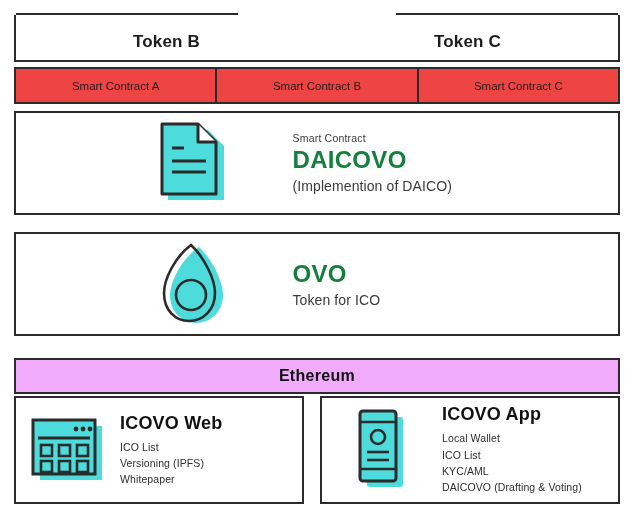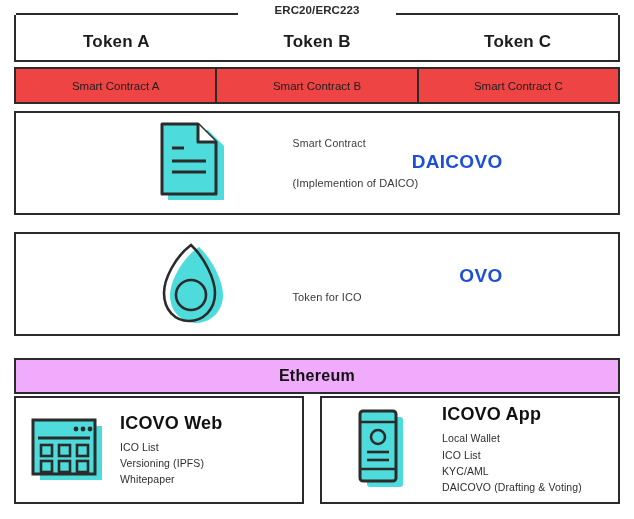--- a/index.html
+++ b/index.html
@@ -119,29 +119,28 @@
   }
   .panel-text { min-width: 210px; }
 
   .eyebrow {
     font-size: 10.5px;
     color: #3a3a3a;
     margin-bottom: 2px;
     letter-spacing: .2px;
   }
   .bigtitle {
-    font-size: 19px;
-    font-weight: 700;
-    color: #1d4ed8;
+    font-size: 24px;
+    font-weight: 700;
+    color: #15803d;
     letter-spacing: .3px;
     line-height: 1.15;
-    text-align: right;
   }
   .subnote {
-    font-size: 11px;
+    font-size: 14px;
     color: #3a3a3a;
     margin-top: 4px;
     letter-spacing: .1px;
   }
 
   
   #ethereum-bar {
     position: absolute;
     left: 14px;
     top: 358px;
@@ -201,24 +200,20 @@
     line-height: 1.55;
     letter-spacing: .1px;
   }
 
   svg { display: block; }
 </style>
 </head>
 <body>
 
 <div class="token-band">
-  <div class="band-label">
-    <span>ERC20/ERC223</span>
-  </div>
-  <div class="token-cell">Token A</div>
   <div class="token-cell">Token B</div>
   <div class="token-cell">Token C</div>
 </div>
 
 <div class="sc-row">
   <div class="sc-cell">Smart Contract A</div>
   <div class="sc-cell">Smart Contract B</div>
   <div class="sc-cell">Smart Contract C</div>
 </div>
 

